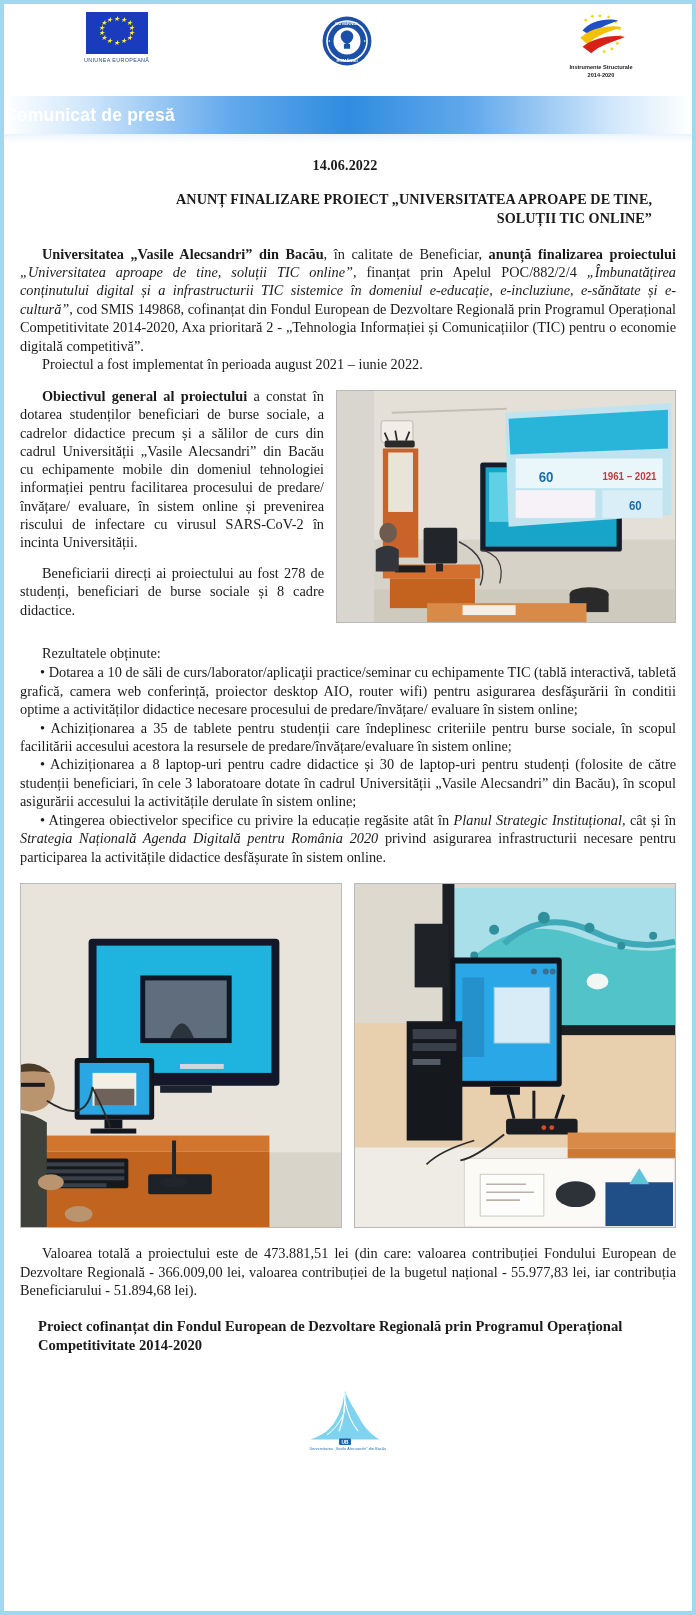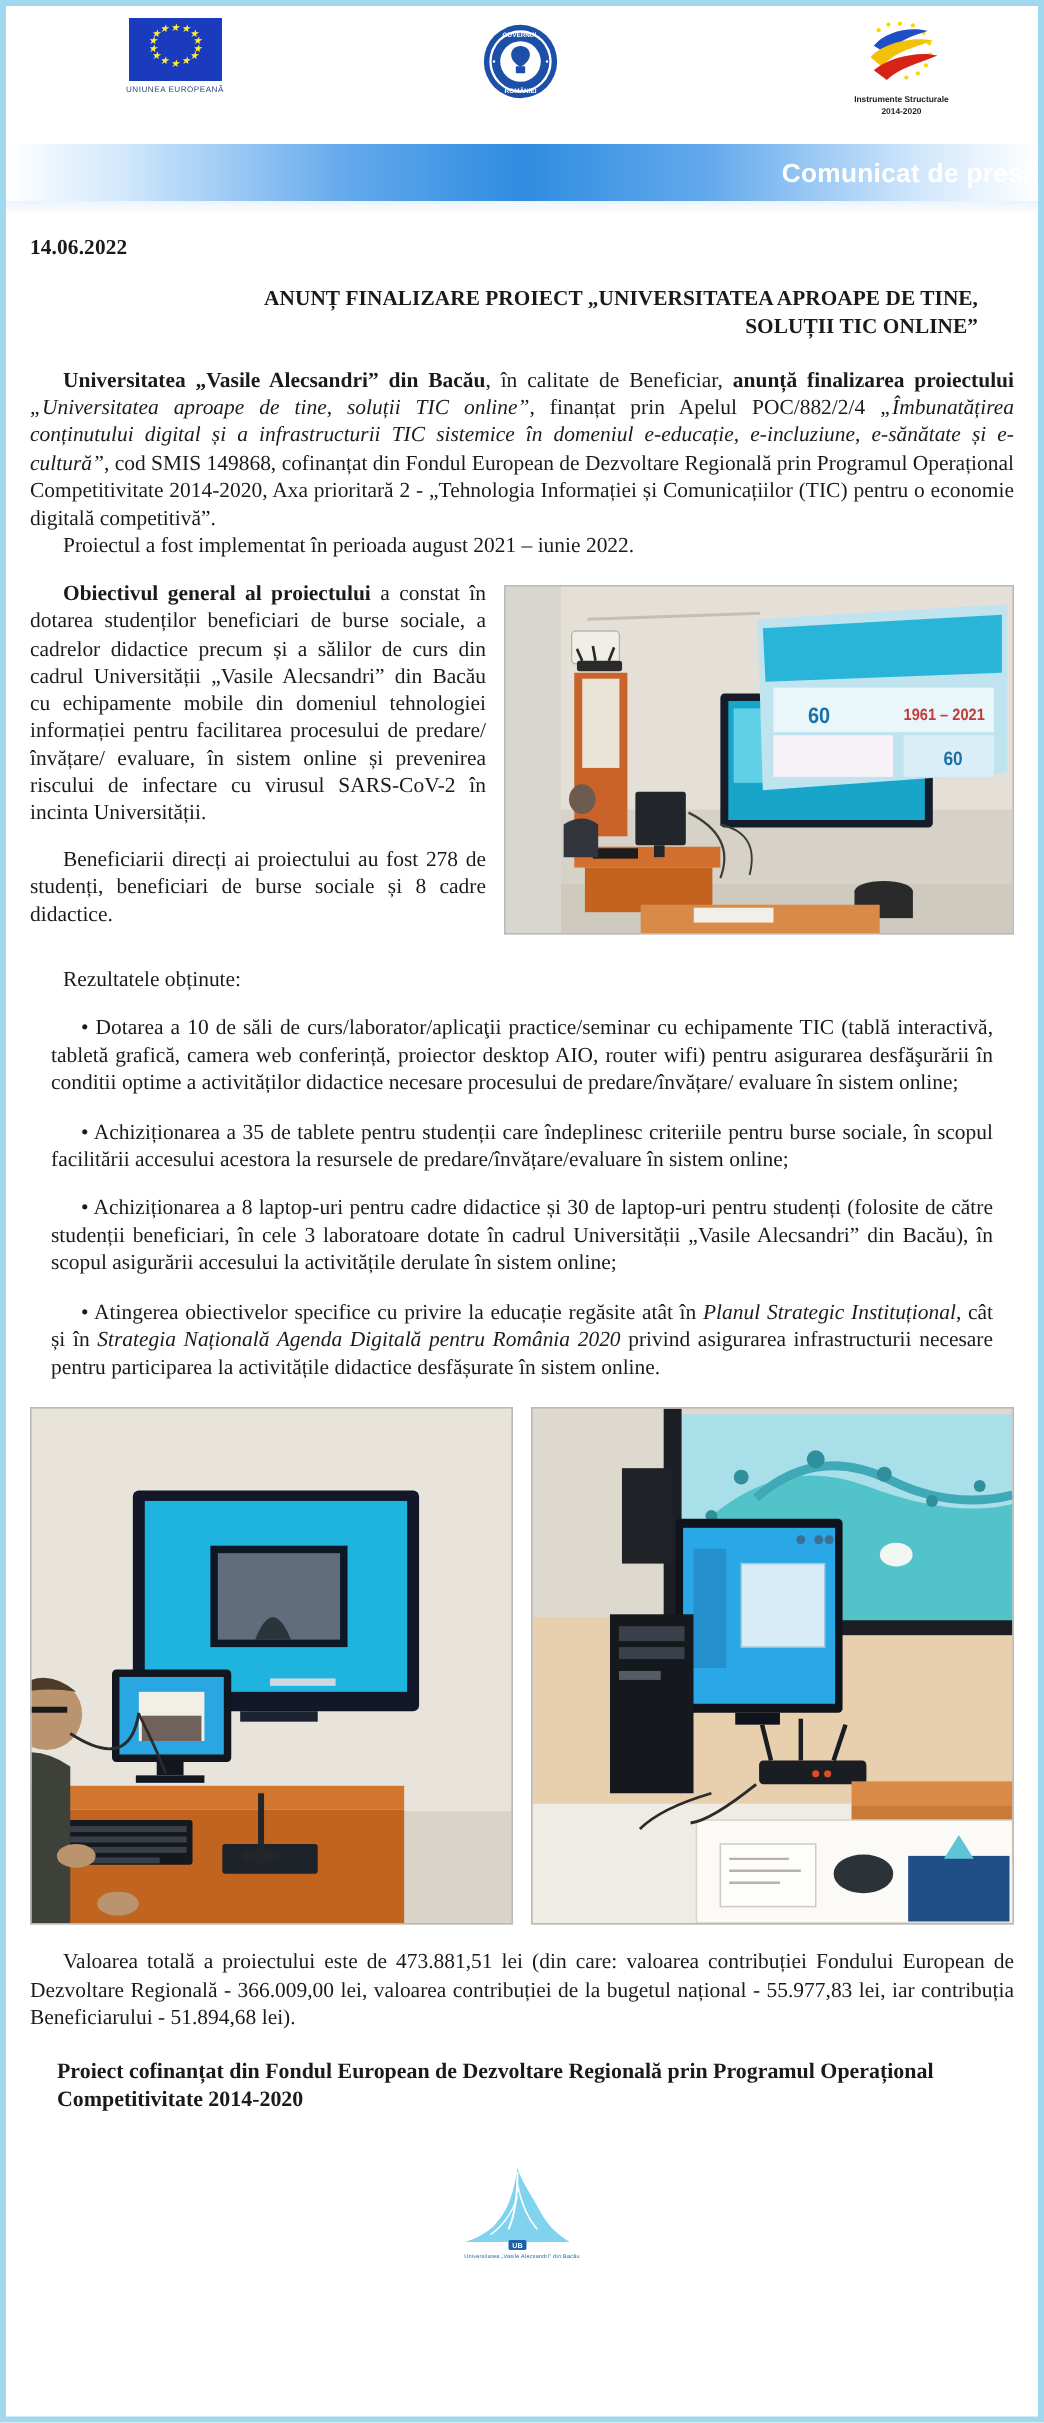--- a/index.html
+++ b/index.html
@@ -75,41 +75,40 @@
   }
 
   
   .banner{
     height:38px;
     background:linear-gradient(to right,
       #ffffff 0%, #cfe6fb 12%, #63a9ec 33%,
       #2f8ce0 50%, #63a9ec 68%, #cfe6fb 88%, #ffffff 100%);
     display:flex;
     align-items:center;
-    justify-content:flex-end;
-    padding-left:42px;
+    justify-content:flex-start;
   }
   .banner-text{
     font-family:"Liberation Sans", sans-serif;
     font-size:17.5px;
     font-weight:bold;
     color:#ffffff;
     letter-spacing:.2px;
   }
   .banner-fade{
     height:9px;
     background:linear-gradient(to bottom,#eaf4fd,#ffffff);
   }
 
   
   .content{
     padding:6px 16px 0 16px;
   }
   .doc-date{
-    text-align:left;
+    text-align:center;
     font-weight:bold;
     font-size:14.2px;
     margin:8px 6px 0 0;
     letter-spacing:.1px;
   }
   .doc-title{
     text-align:right;
     font-weight:bold;
     font-size:14.2px;
     line-height:1.33;
@@ -150,21 +149,21 @@
   .results h3{
     font-size:14.3px;
     font-weight:normal;
     margin:0 0 1px 22px;
     text-align:left;
   }
   p.bullet{
     text-align:justify;
     font-size:14.3px;
     line-height:1.29;
-    margin:14px;
+    margin:0;
     text-indent:20px;
   }
 
   
   .gallery{
     display:flex;
     gap:12px;
     margin:17px 0 0 0;
     justify-content:space-between;
   }

